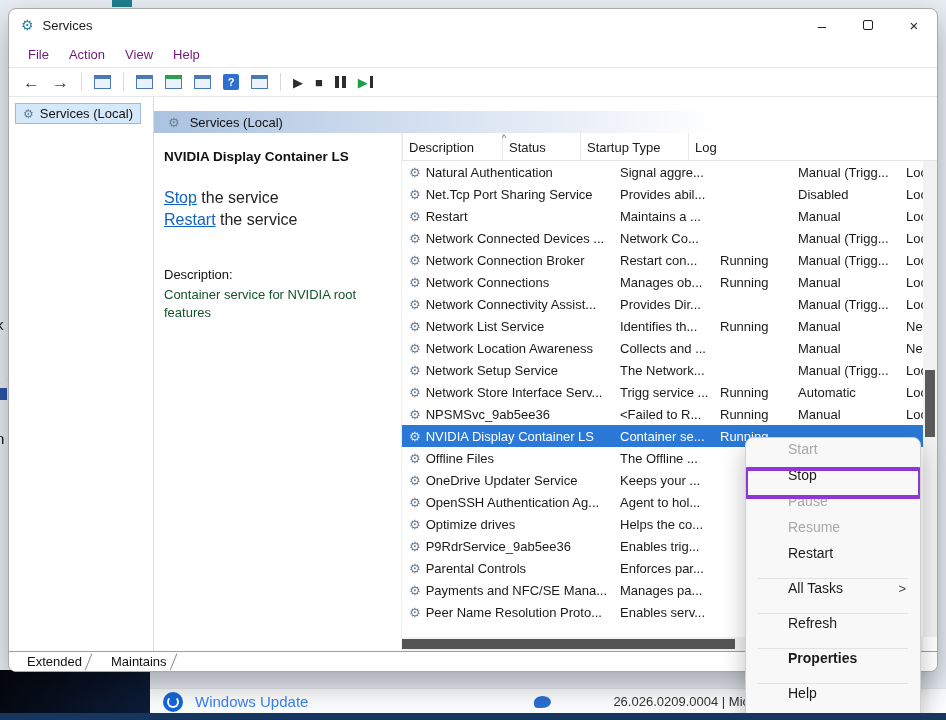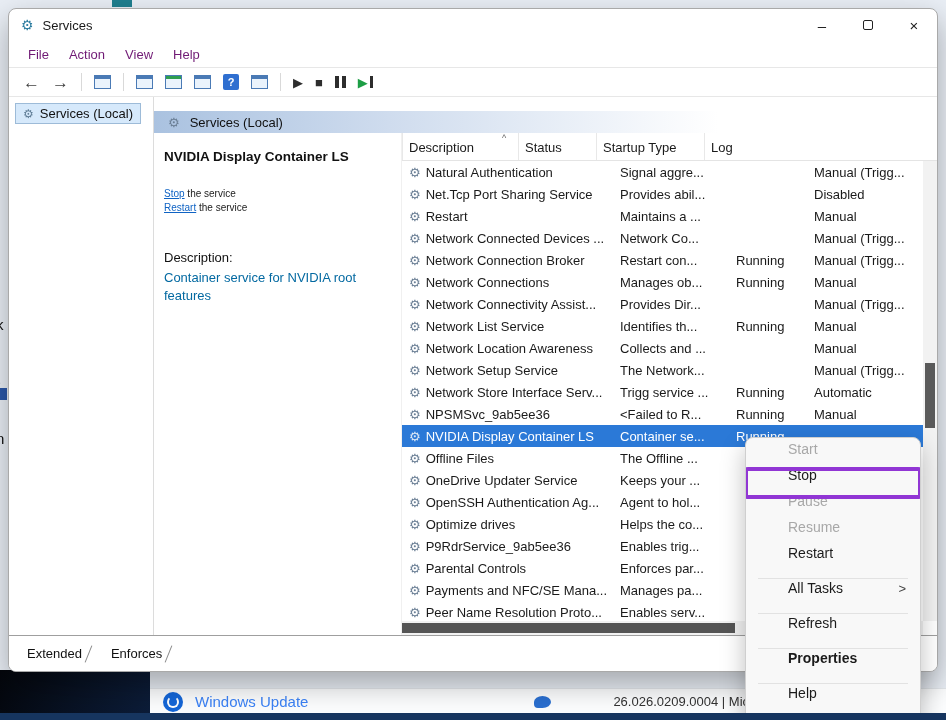--- a/index.html
+++ b/index.html
@@ -53,50 +53,50 @@
   .tree-item{display:flex;align-items:center;gap:6px;background:#d6e9fb;border:1px solid #9dbbd8;padding:2px 7px;font-size:13px;width:fit-content;color:#111;}
   .tree-gear{font-size:12px;color:#5f7d96;}
 
   .rightpane{flex:1;display:flex;flex-direction:column;min-width:0;}
   .band{margin-top:14px;height:22px;display:flex;align-items:center;gap:10px;padding-left:14px;background:linear-gradient(to right,#aac2e0 0%,#cfdcee 30%,#ffffff 72%);font-size:13px;color:#111;flex:0 0 auto;}
   .band-gear{font-size:13px;color:#6b7f95;}
 
   .content{flex:1;display:flex;min-height:0;}
   .info{width:247px;padding:16px 16px 0 10px;flex:0 0 auto;}
   .info-title{font-weight:bold;font-size:13.5px;color:#111;}
-  .links{margin-top:23px;font-size:10px;color:#222;line-height:1.4;}
+  .links{margin-top:23px;font-size:16px;color:#222;line-height:1.4;}
   .link{color:#0f63c4;text-decoration:underline;}
   .desc-label{margin-top:35px;font-size:13px;color:#111;}
-  .desc-text{margin-top:4px;font-size:13px;color:#0369a1;max-width:205px;line-height:1.4;}
+  .desc-text{margin-top:4px;font-size:13px;color:#14532d;max-width:205px;line-height:1.4;}
 
   .tablewrap{flex:1;position:relative;display:flex;flex-direction:column;min-width:0;border-left:1px solid #f0f0f0;}
   .thead{height:28px;display:flex;border-bottom:1px solid #e4e4e4;position:relative;flex:0 0 auto;padding-right:14px;}
   .th{display:flex;align-items:flex-end;padding:0 0 5px 6px;font-size:13px;color:#1a1a1a;border-left:1px solid #e8e8e8;overflow:hidden;white-space:nowrap;}
   .th.c-name{border-left:none;padding-left:8px;}
   .sort-caret{position:absolute;top:0;left:100px;font-size:9px;color:#666;}
   .c-name{width:212px;flex:0 0 auto;}
   .c-desc{width:100px;flex:0 0 auto;}
-  .c-status{width:78px;flex:0 0 auto;margin-left:16px;}
+  .c-status{width:78px;flex:0 0 auto;}
   .c-startup{width:108px;flex:0 0 auto;}
   .c-logon{flex:1;min-width:0;}
 
   .rows{flex:1;overflow:hidden;padding-right:14px;position:relative;}
   .trow{height:22px;display:flex;align-items:center;font-size:13px;color:#1a1a1a;}
   .trow .cell{overflow:hidden;white-space:nowrap;padding-left:6px;}
   .trow .c-name{display:flex;align-items:center;gap:5px;padding-left:7px;}
   .gear{font-size:13px;color:#6b7f95;flex:0 0 auto;}
   .trow.selected{background:#2b79d7;color:#fff;}
   .trow.selected .gear{color:#dce8f5;}
 
   .vscroll{position:absolute;top:28px;right:0;bottom:14px;width:14px;background:#f2f2f2;}
   .vthumb{position:absolute;left:2px;right:2px;top:44%;height:14%;background:#5a5a5a;}
   .hscroll{height:14px;background:#f2f2f2;flex:0 0 auto;position:relative;margin-right:14px;}
   .hthumb{position:absolute;top:2px;bottom:2px;left:0;width:64%;background:#555;}
 
-  .tabbar{height:36px;border-top:1px solid #9f9f9f;display:flex;align-items:center;padding-left:6px;flex:0 0 auto;background:#fff;}
+  .tabbar{height:20px;border-top:1px solid #9f9f9f;display:flex;align-items:center;padding-left:6px;flex:0 0 auto;background:#fff;}
   .tab{position:relative;font-size:13px;color:#111;padding:2px 22px 2px 12px;}
   .tab-slash{width:1px;height:18px;background:#8a8a8a;transform:rotate(22deg);margin-left:-16px;margin-right:10px;}
 
   
   .cmenu{position:absolute;left:745px;top:437px;width:176px;height:300px;z-index:50;background:#f8f8f8;border:1px solid #cfcfcf;border-radius:8px;box-shadow:0 10px 24px rgba(0,0,0,.25);padding:6px 0;overflow:hidden;}
   .mitem{height:26px;display:flex;align-items:center;padding:0 14px 16px 42px;font-size:14px;color:#1b1b1b;position:relative;}
   .mitem.disabled{color:#a8a8a8;}
   .mitem.bold{font-weight:bold;}
   .mitem .arrow{margin-left:auto;font-size:13px;color:#444;}
   .msep{height:1px;background:#e2e2e2;margin:4px 12px;}
@@ -443,21 +443,21 @@
                 <div class="vthumb"></div>
               </div>
           </div>
         </div>
       </div>
     </div>
 
     <div class="tabbar">
       <span class="tab">Extended</span>
       <span class="tab-slash"></span>
-      <span class="tab">Enforces</span>
+      <span class="tab">Maintains</span>
       <span class="tab-slash"></span>
     </div>
   </div>
 
   <div class="cmenu">
       <div class="mitem disabled">
         <span>Start</span>
       </div>
       <div class="mitem annotated">
         <span>Stop</span>

